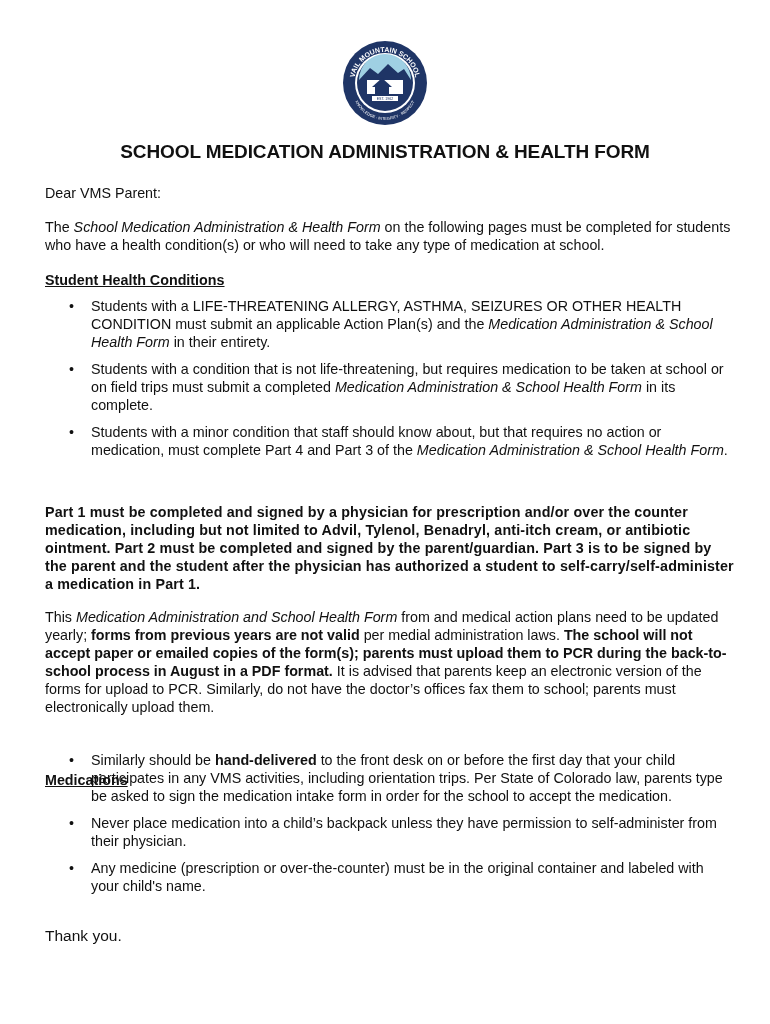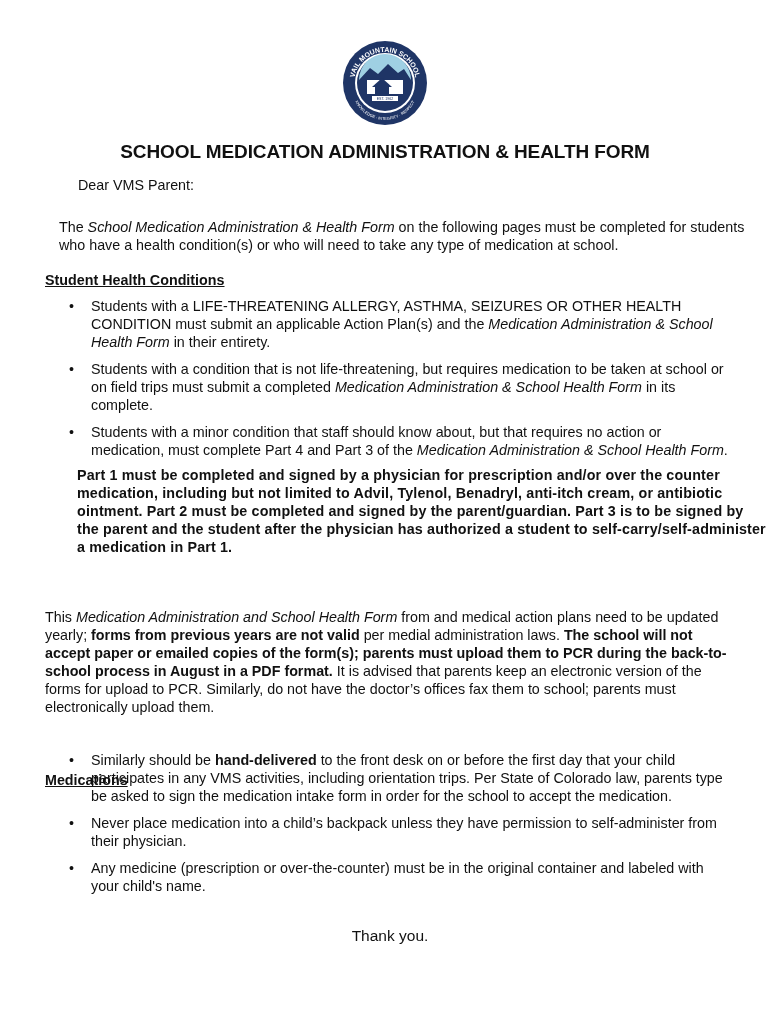--- a/index.html
+++ b/index.html
@@ -2,34 +2,34 @@
 <html><head>
 <meta charset="utf-8">
 <style>
   html, body { margin: 0; padding: 0; background: #ffffff; }
   body { width: 770px; height: 1024px; position: relative; overflow: hidden;
          font-family: "Liberation Sans", sans-serif; color: #111; }
   .logo { position: absolute; left: 342px; top: 40px; width: 86px; height: 86px; }
   .title { position: absolute; left: 0; width: 770px; top: 141px; text-align: center;
            font-weight: bold; font-size: 19px; letter-spacing: -0.1px; margin: 0; }
   .text { position: absolute; left: 45px; width: 690px; font-size: 14.3px; line-height: 18px; margin: 0; }
-  .p-greet { top: 176px; margin-left: 33px; }
-  .p-intro { top: 218px; margin-left: 14px; }
+  .p-greet { top: 184px; }
+  .p-intro { top: 218px; }
   .h-sec { font-weight: bold; text-decoration: underline; }
   .h1 { top: 271px; }
   ul.bul { position: absolute; left: 45px; width: 690px; margin: 0; padding: 0; list-style: none;
            font-size: 14.3px; line-height: 18px; }
   ul.bul li { position: relative; padding-left: 46px; margin-bottom: 9px; }
   ul.bul li .dot { position: absolute; left: 24px; top: 0; }
   .list1 { top: 297px; }
-  .p-parts { top: 466px; font-weight: bold; letter-spacing: 0.15px; margin-left: 32px; }
+  .p-parts { top: 503px; font-weight: bold; letter-spacing: 0.15px; }
   .p-yearly { top: 608px; }
   .h2 { top: 723px; margin-top: 48px; }
   .list2 { top: 751px; }
-  .p-thanks { top: 927px; font-size: 15.5px; text-align: center; }
+  .p-thanks { top: 927px; font-size: 15.5px; }
   i { font-style: italic; }
   b { font-weight: bold; }
 </style>
 </head>
 <body>
 
 <div class="logo">
   <svg width="86" height="86" viewBox="0 0 86 86">
     <circle cx="43" cy="43" r="42" fill="#1f3566"></circle>
     <circle cx="43" cy="43" r="30" fill="#ffffff"></circle>

